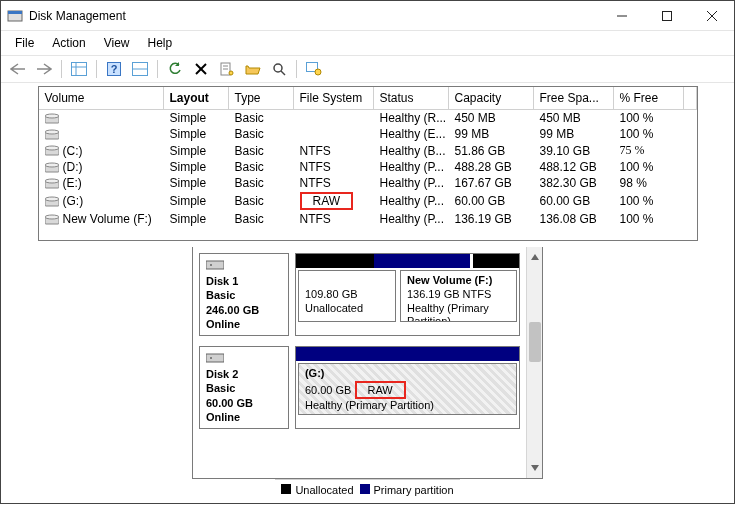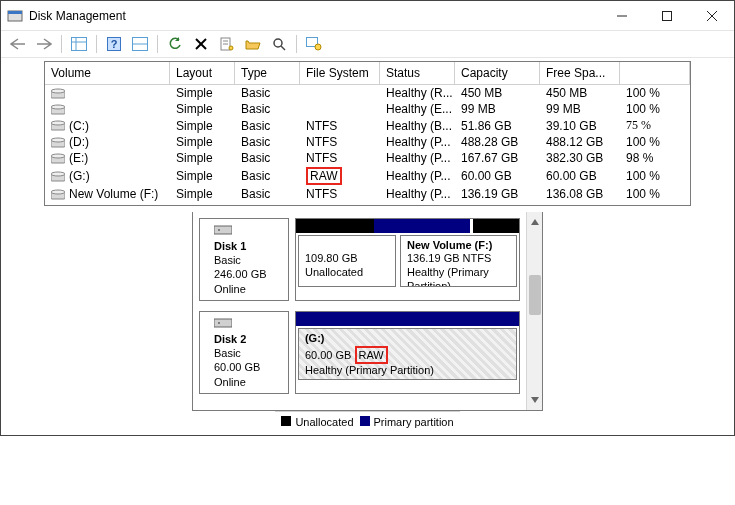--- a/index.html
+++ b/index.html
@@ -1,42 +1,42 @@
 <!DOCTYPE html>
 <html><head>
 <meta charset="utf-8">
 <style>
   * { box-sizing: border-box; }
   body { margin:0; font-family:"Segoe UI",Tahoma,sans-serif; font-size:12px; color:#000; background:#fff; overflow:hidden; }
-  .window { width:735px; height:436px; border:1px solid #444; display:flex; flex-direction:column; background:#fff; }
+  .window { width:735px; height:504px; border:1px solid #444; display:flex; flex-direction:column; background:#fff; }
   .titlebar { height:30px; display:flex; align-items:center; padding-left:6px; border-bottom:1px solid #e5e5e5; }
   .titlebar .ico { width:16px; height:16px; margin-right:6px; }
   .titlebar .title { flex:1; }
   .winbtns { display:flex; height:100%; }
   .winbtn { width:45px; display:flex; align-items:center; justify-content:center; }
   .winbtn svg { stroke:#222; }
   .menubar { display:flex; gap:2px; padding:2px 6px; border-bottom:1px solid #e5e5e5; }
   .menubar span { padding:3px 8px; }
   .toolbar { display:flex; align-items:center; gap:4px; padding:3px 6px; border-bottom:1px solid #e5e5e5; }
   .tbtn { width:22px; height:20px; display:flex; align-items:center; justify-content:center; }
   .sep { width:1px; height:18px; background:#ccc; margin:0 2px; }
   .content { flex:1; display:flex; flex-direction:column; padding:3px; overflow:hidden;align-items:center; }
   .pane { border:1px solid #7a7a7a; background:#fff; }
   .columns { display:flex; background:#fff; border-bottom:1px solid #d0d0d0; }
   .colh { border-right:1px solid #d0d0d0; padding:4px 6px; white-space:nowrap; overflow:hidden; }
   .row { display:flex; align-items:center; }
   .cell { padding:1px 6px; white-space:nowrap; overflow:hidden; }
   .vicon { width:14px; height:12px; display:inline-block; vertical-align:middle; margin-right:4px; }
-  .hl { border:2px solid #e8261e; padding:0 2px; display:inline-block; line-height:14px; }
+  .hl { border:2px solid #e8261e; padding:0 11px; display:inline-block; line-height:14px; }
   .disk-area { flex:1; position:relative; display:flex; border-top:none; }
   .scrollgutter { width:16px; background:#f0f0f0; display:flex; flex-direction:column; align-items:center; border-left:1px solid #d6d6d6; }
   .thumb { width:12px; background:#c2c2c2; border-radius:2px; }
   .disks { flex:1; overflow:hidden; padding:6px; }
   .diskrow { display:flex; gap:6px; margin-bottom:10px; }
-  .dlabel { width:90px; border:1px solid #7a7a7a; padding:4px 14px; font-size:11px; line-height:1.3; }
+  .dlabel { width:90px; border:1px solid #7a7a7a; padding:4px 6px; font-size:11px; line-height:1.3;font-weight:bold; }
   .dlabel .dicon { width:18px; height:14px; display:block; margin-bottom:2px; }
   .dgraph { flex:1; border:1px solid #7a7a7a; }
   .bar { height:14px; display:flex; }
   .bar .seg.alloc { background:#000080; }
   .bar .seg.unalloc { background:#000; }
   .parts { display:flex; height:56px; }
   .part { border:1px solid #7a7a7a; margin:2px; padding:3px 6px; font-size:11px; line-height:1.25; overflow:hidden; position:relative; }
   .part.hatched {
     background-image: repeating-linear-gradient(45deg,#f2f2f2 0,#f2f2f2 3px,#e0e0e0 3px,#e0e0e0 6px);
   }
@@ -69,20 +69,26 @@
         </div>
       <div class="winbtn">
           <svg width="10" height="10">
             <line x1="0" y1="0" x2="10" y2="10"></line>
             <line x1="10" y1="0" x2="0" y2="10"></line>
           </svg>
         </div>
     </div>
   </div>
 
+  <div class="menubar">
+    <span>File</span>
+    <span>Action</span>
+    <span>View</span>
+    <span>Help</span>
+  </div>
 
   <div class="toolbar">
     <div class="tbtn">
         <svg width="16" height="12" viewBox="0 0 16 12">
           <path d="M8 1 L1 6 L8 11 M1 6 H15" fill="none" stroke="#888" stroke-width="1.5"></path>
         </svg>
       </div>
     <div class="tbtn">
         <svg width="16" height="12" viewBox="0 0 16 12">
           <path d="M8 1 L15 6 L8 11 M15 6 H1" fill="none" stroke="#888" stroke-width="1.5"></path>
@@ -147,26 +153,27 @@
           <rect x="0.5" y="0.5" width="11" height="9" fill="#fff" stroke="#5aa0d6"></rect>
           <circle cx="12" cy="10" r="3" fill="#ffd54f" stroke="#b28900"></circle>
         </svg>
       </div>
   </div>
 
   <div class="content">
     <div class="pane" style="height:155px; overflow:hidden;">
       <div class="columns" id="colhdr">
           <div class="colh" style="width: 125px;">Volume</div>
-          <div class="colh" style="width: 65px;">Layout</div>
+          <div class="colh" style="width: 65px; font-weight: bold;">Layout</div>
           <div class="colh" style="width: 65px;">Type</div>
           <div class="colh" style="width: 80px;">File System</div>
           <div class="colh" style="width: 75px;">Status</div>
           <div class="colh" style="width: 85px;">Capacity</div>
           <div class="colh" style="width: 80px;">Free Spa...</div>
+          <div class="colh" style="width: 70px;">% Free</div>
           <div class="colh" style="flex: 1 1 0%;"></div>
         </div>
       <div id="rows">
           <div class="row">
             <div class="cell" style="width: 125px;"><span class="vicon"><svg viewBox="0 0 14 12" width="14" height="12">
                   <rect x="0" y="3" width="14" height="7" rx="1" fill="#d9d9d9" stroke="#888"></rect>
                   <ellipse cx="7" cy="3" rx="7" ry="2" fill="#eee" stroke="#888"></ellipse>
                 </svg></span></div>
             <div class="cell" style="width: 65px;">Simple</div>
             <div class="cell" style="width: 65px;">Basic</div>

